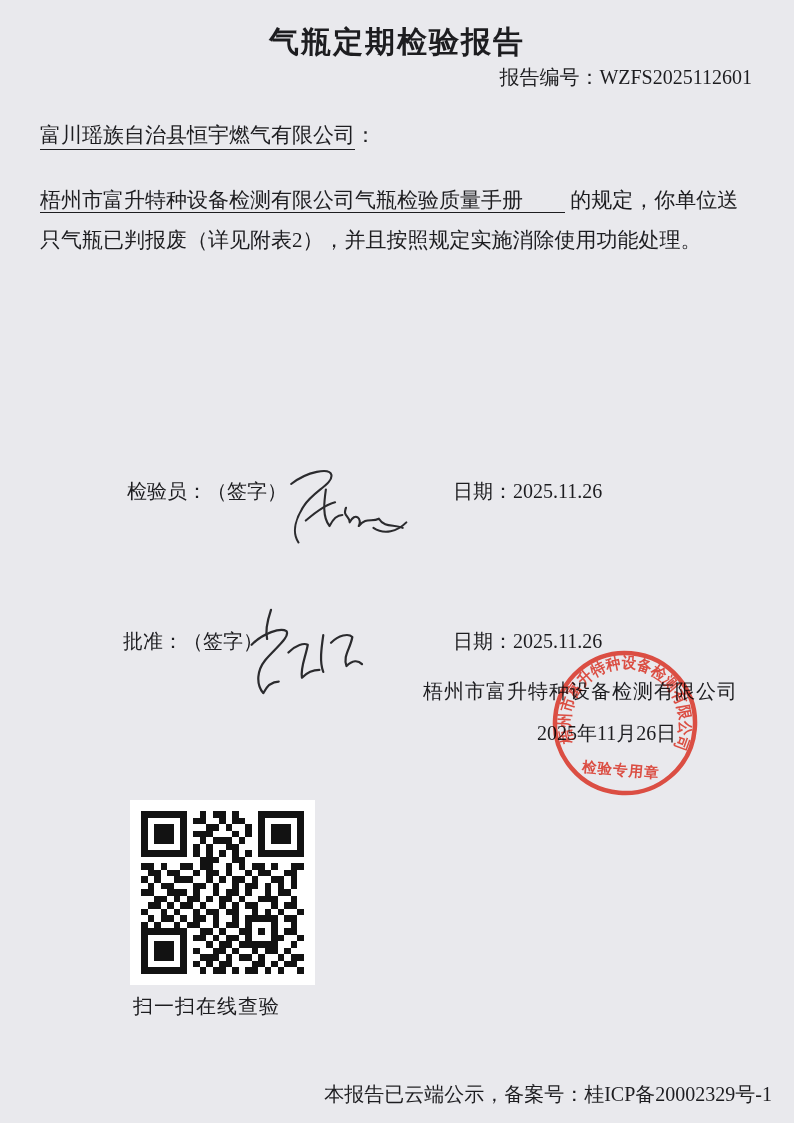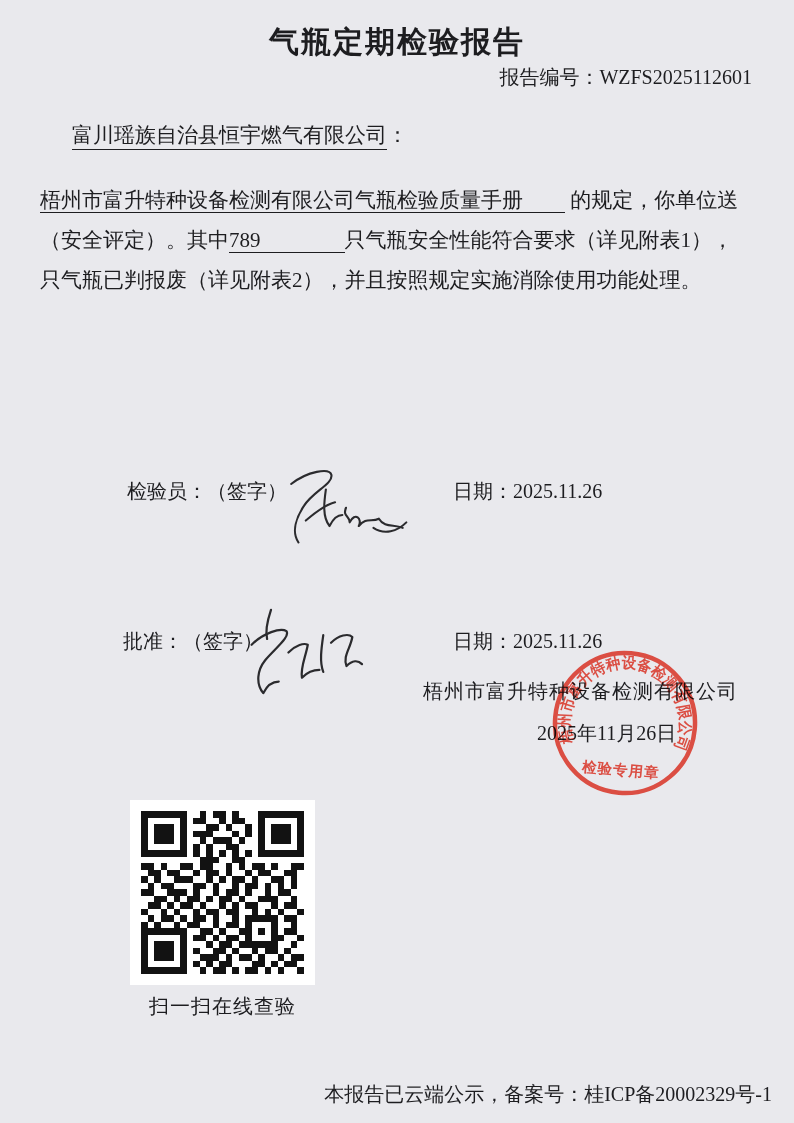--- a/index.html
+++ b/index.html
@@ -20,21 +20,21 @@
     font-size: 30px; font-weight: bold; letter-spacing: 2px;
   }
   .report-no {
     position: absolute; right: 42px; top: 64px;
     font-size: 20px;
   }
   .addressee {
     position: absolute; left: 40px; top: 121px;
     font-size: 21px;
   }
-  .addressee .u { border-bottom: 1.5px solid var(--ink); padding-bottom: 2px; margin-left: 32px; }
+  .addressee .u { border-bottom: 1.5px solid var(--ink); padding-bottom: 2px; }
   .body-block {
     position: absolute; left: 40px; top: 180px; width: 714px;
     font-size: 21px;
   }
   .bodyline { height: 40px; line-height: 40px; white-space: nowrap; }
   .bodyline .u { border-bottom: 1.5px solid var(--ink); white-space: pre; }
   .sigrow { position: absolute; left: 0; width: 794px; font-size: 20px; }
   .sigrow .lbl { position: absolute; }
   .sigrow .date { position: absolute; left: 453px; }
   .sig-svg { position: absolute; }
@@ -56,42 +56,41 @@
   }
   .qr-grid {
     position: absolute; left: 11px; top: 11px;
     width: 163px; height: 163px;
     display: grid;
     grid-template-columns: repeat(25, 1fr);
     grid-template-rows: repeat(25, 1fr);
   }
   .qr-grid div { background: #121212; }
   .qr-label {
-    position: absolute; left: 130px; top: 993px; width: 185px;
+    position: absolute; left: 114px; top: 993px; width: 185px;
     text-align: center; font-size: 20px; letter-spacing: 1px;
   }
   .footer {
     position: absolute; right: 22px; top: 1081px;
     font-size: 20px;
   }
 </style>
 </head>
 <body>
 
 <div class="page">
 
   <div class="title">气瓶定期检验报告</div>
 
   <div class="report-no"><span>报告编号：</span><span>WZFS2025112601</span></div>
 
   <div class="addressee"><span class="u">富川瑶族自治县恒宇燃气有限公司</span><span>：</span></div>
 
   <div class="body-block" id="report-body">
       <div class="bodyline"><span class="u">梧州市富升特种设备检测有限公司气瓶检验质量手册　　</span><span> 的规定，你单位送</span></div>
-      <div class="bodyline"><span>（安全评定）。其中</span><span class="u">789　　　　</span><span>只气瓶安全性能符合要求（详见附表1），</span></div>
       <div class="bodyline"><span>只气瓶已判报废（详见附表2），并且按照规定实施消除使用功能处理。</span></div>
     </div>
 
   <div class="sigrow" style="top:478px;">
     <span class="lbl" style="left:127px;">检验员：（签字）</span>
     <span class="date"><span>日期：</span><span>2025.11.26</span></span>
   </div>
   <svg class="sig-svg" style="left:282px; top:463px;" width="128" height="84" viewBox="0 0 140 90">
     <path d="M10,22 C28,8 52,4 54,12 C56,22 34,30 24,46 C16,58 10,74 18,86"></path>
     <path d="M26,62 C40,50 50,44 58,42"></path>

